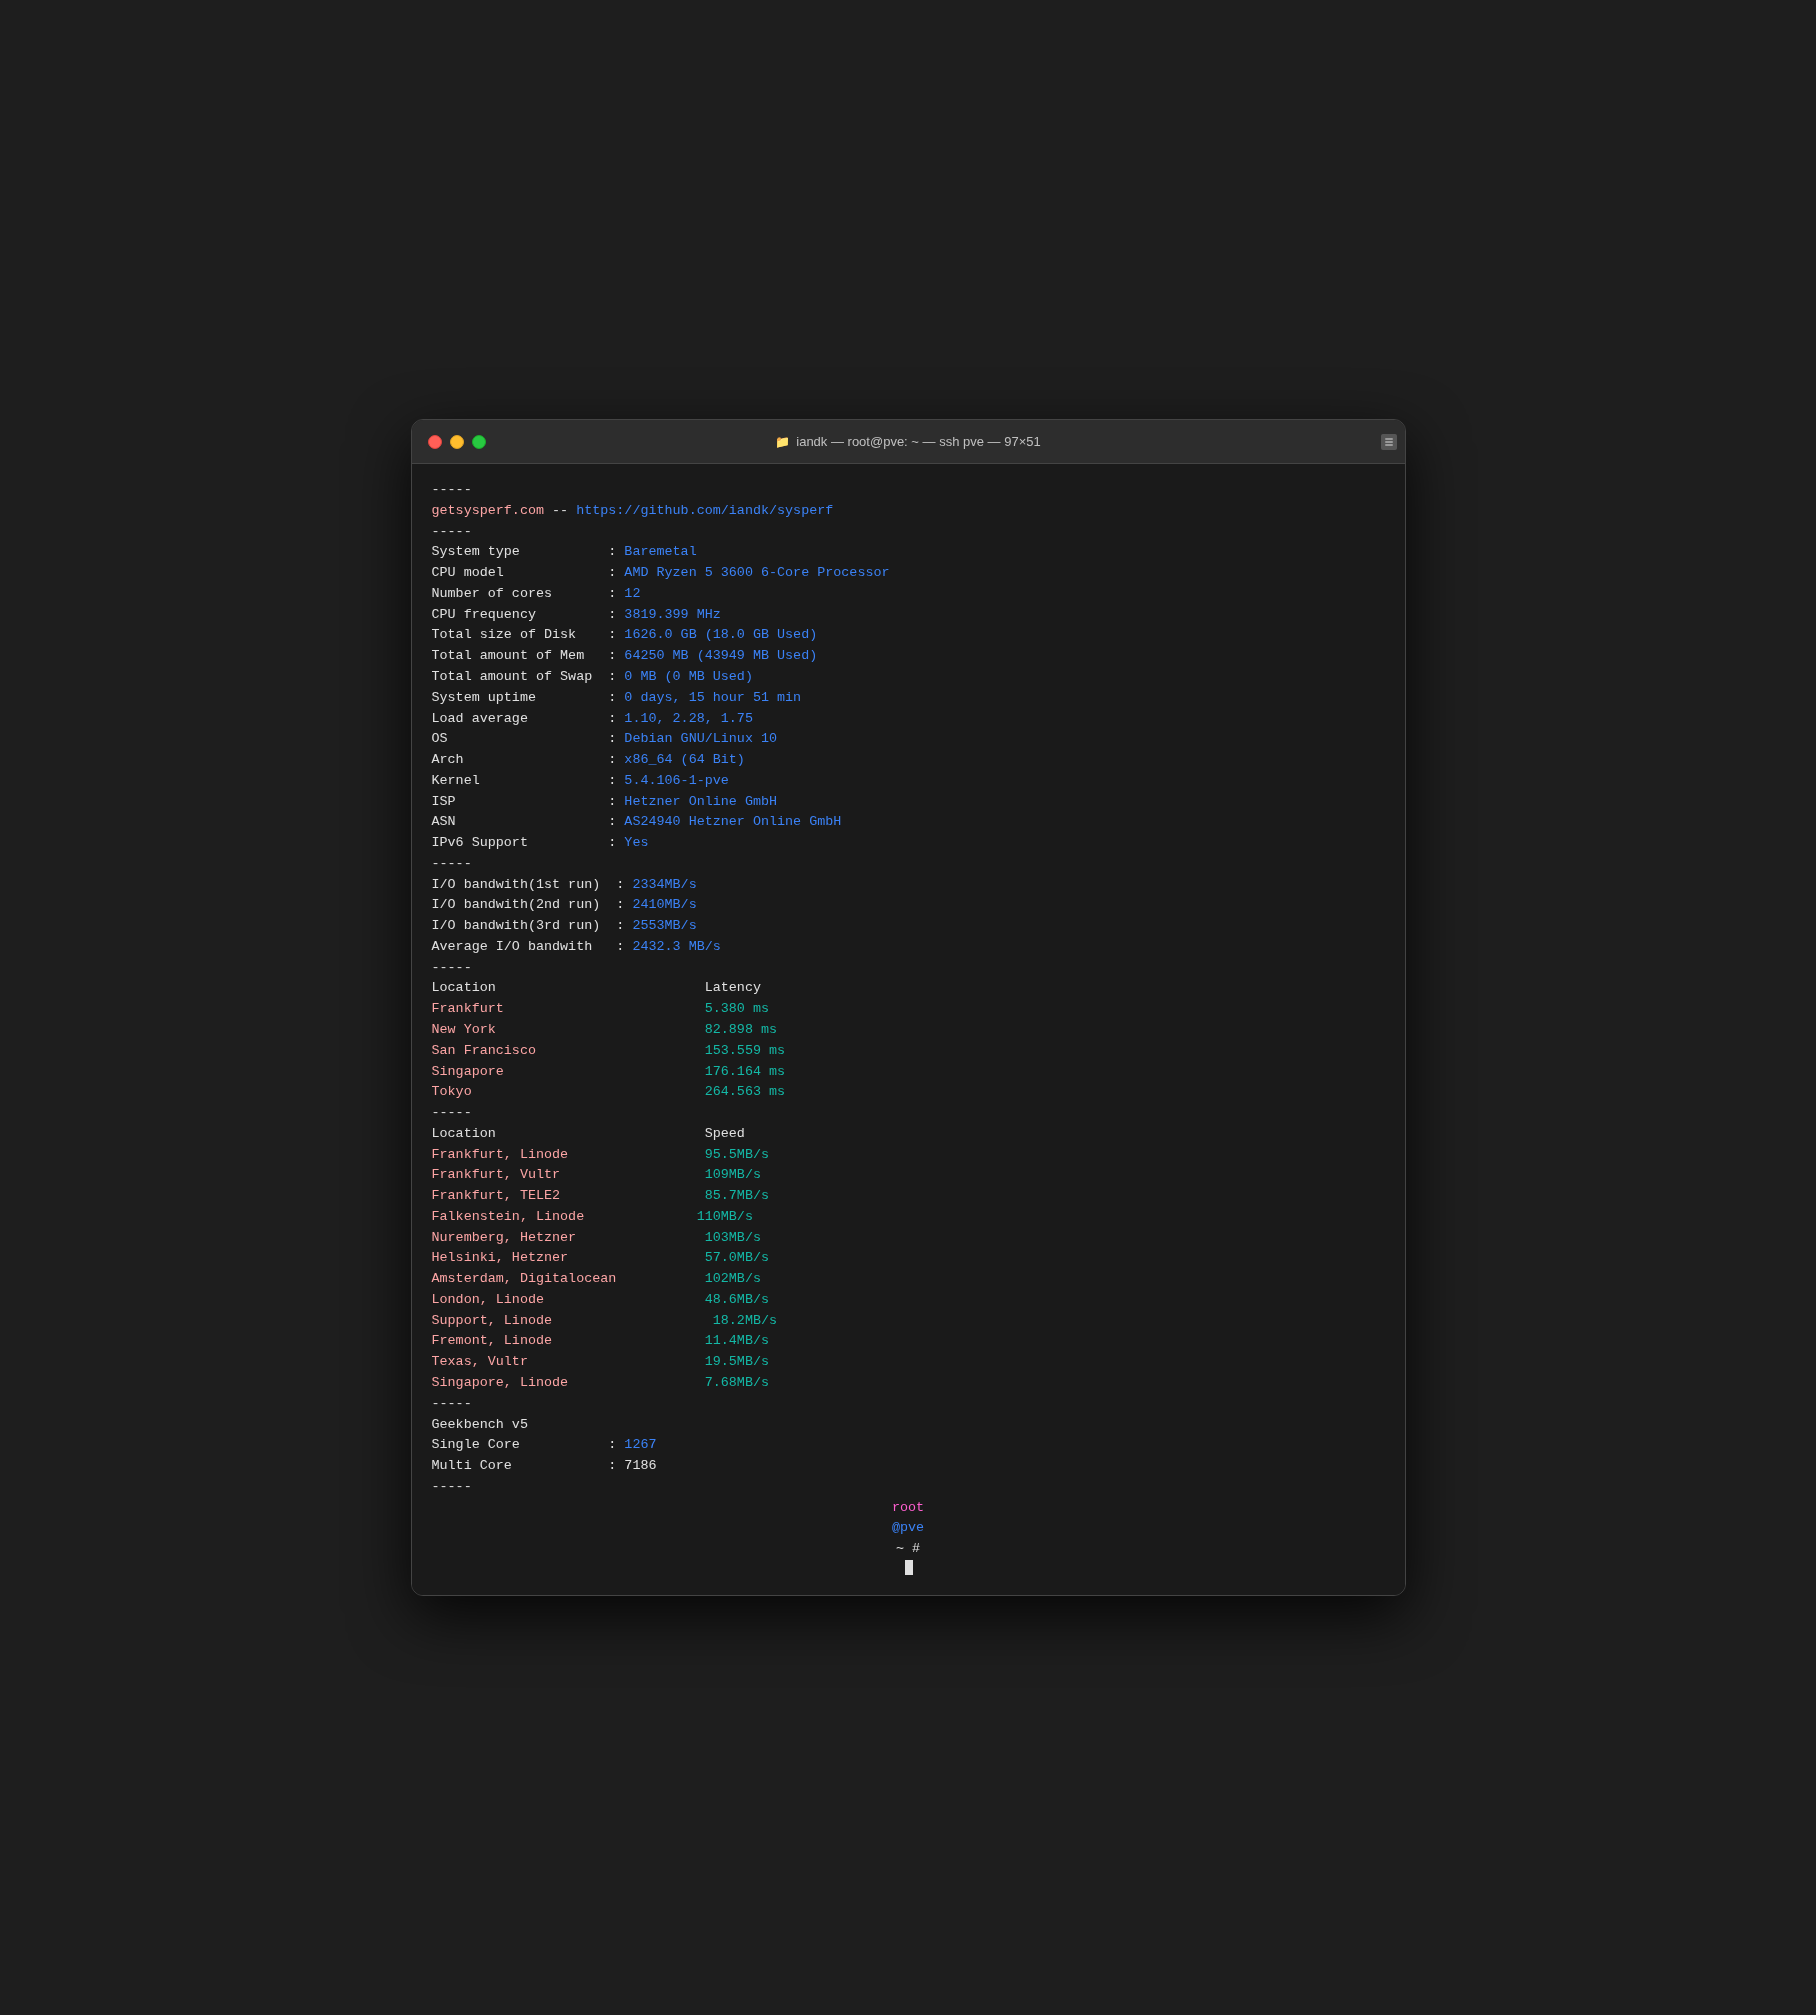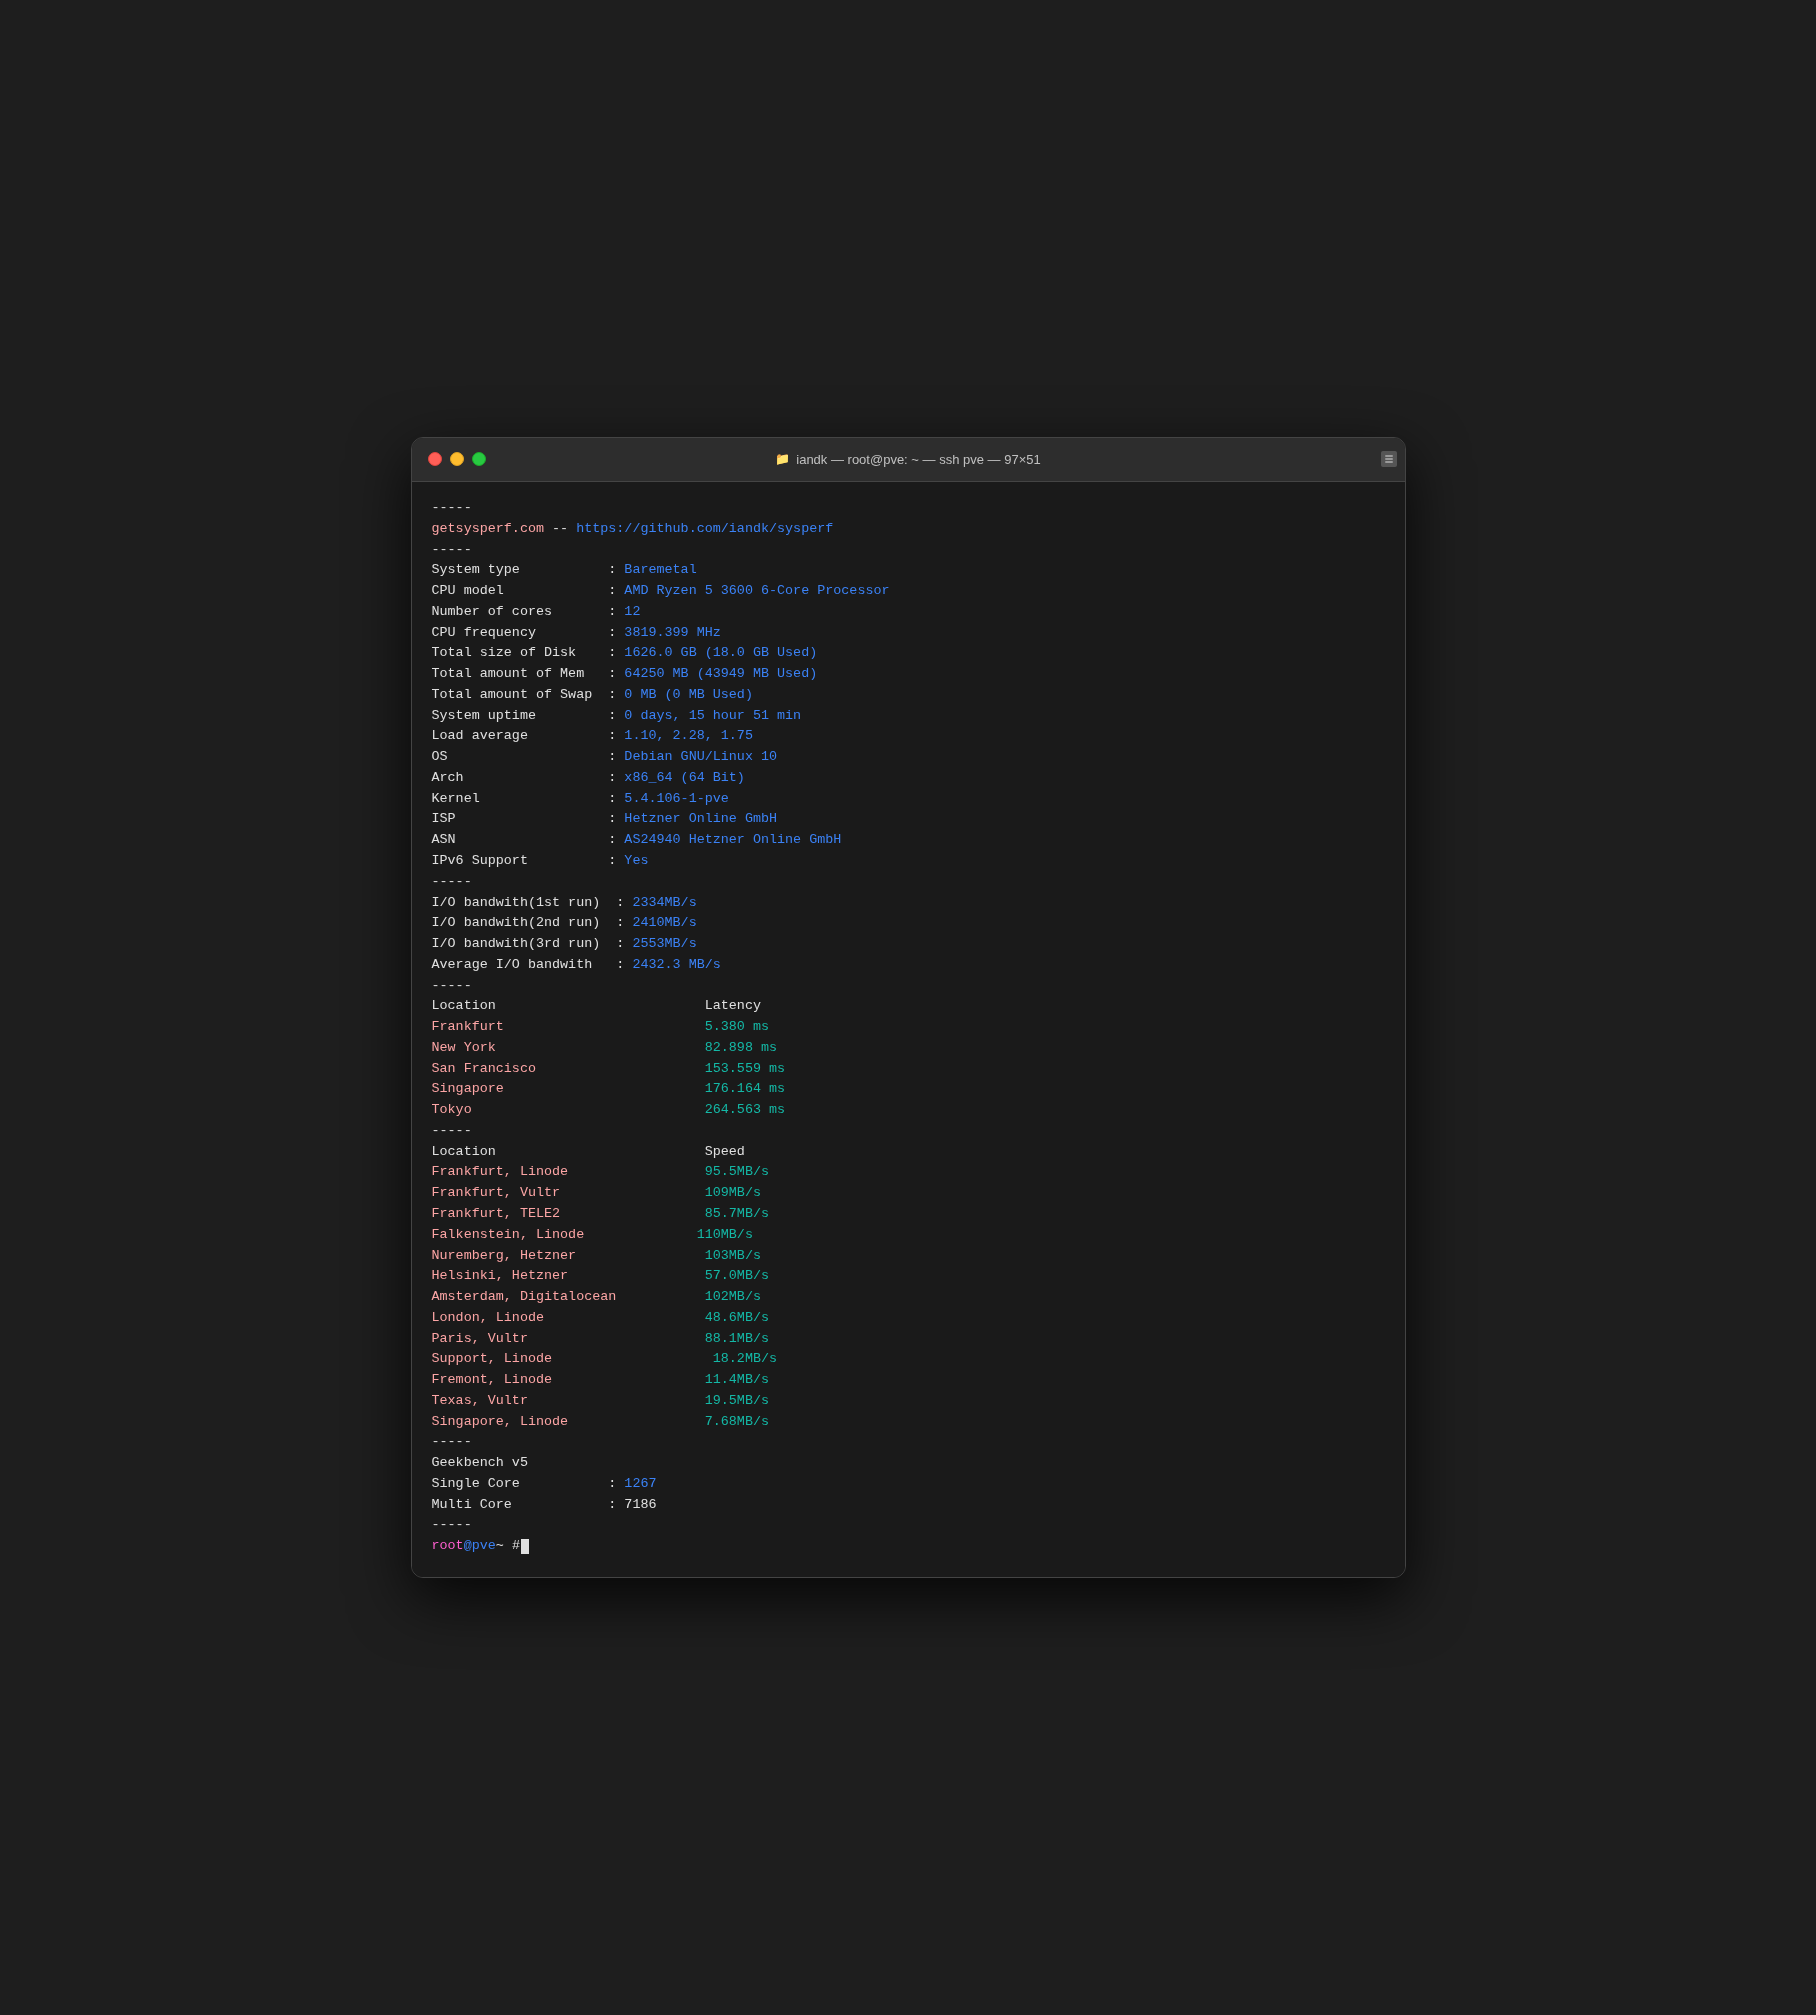--- a/index.html
+++ b/index.html
@@ -94,20 +94,21 @@
     .c-magenta { color: #ff5fd0; }
 
     .line {
       display: block;
       white-space: pre;
     }
 
     .prompt-line {
       display: flex;
       align-items: center;
+      flex-direction: column;
     }
 
     .cursor {
       display: inline-block;
       width: 8px;
       height: 15px;
       background: #e0e0e0;
       margin-left: 1px;
       vertical-align: middle;
     }
@@ -174,21 +175,20 @@
 
     <span class="line"><span class="c-white">Location                          Speed</span></span>
     <span class="line"><span class="c-yellow">Frankfurt, Linode                 </span><span class="c-green">95.5MB/s</span></span>
     <span class="line"><span class="c-yellow">Frankfurt, Vultr                  </span><span class="c-green">109MB/s</span></span>
     <span class="line"><span class="c-yellow">Frankfurt, TELE2                  </span><span class="c-green">85.7MB/s</span></span>
     <span class="line"><span class="c-yellow">Falkenstein, Linode              </span><span class="c-green">110MB/s</span></span>
     <span class="line"><span class="c-yellow">Nuremberg, Hetzner                </span><span class="c-green">103MB/s</span></span>
     <span class="line"><span class="c-yellow">Helsinki, Hetzner                 </span><span class="c-green">57.0MB/s</span></span>
     <span class="line"><span class="c-yellow">Amsterdam, Digitalocean           </span><span class="c-green">102MB/s</span></span>
     <span class="line"><span class="c-yellow">London, Linode                    </span><span class="c-green">48.6MB/s</span></span>
-    <span class="line"><span class="c-yellow">Paris, Vultr                      </span><span class="c-green">88.1MB/s</span></span>
     <span class="line"><span class="c-yellow">Support, Linode                    </span><span class="c-green">18.2MB/s</span></span>
     <span class="line"><span class="c-yellow">Fremont, Linode                   </span><span class="c-green">11.4MB/s</span></span>
     <span class="line"><span class="c-yellow">Texas, Vultr                      </span><span class="c-green">19.5MB/s</span></span>
     <span class="line"><span class="c-yellow">Singapore, Linode                 </span><span class="c-green">7.68MB/s</span></span>
     <span class="line c-white">-----</span>
 
     <span class="line c-white">Geekbench v5</span>
     <span class="line"><span class="c-white">Single Core           : </span><span class="c-cyan">1267</span></span>
     <span class="line"><span class="c-white">Multi Core            : </span><span class="c-white">7186</span></span>
     <span class="line c-white">-----</span>

